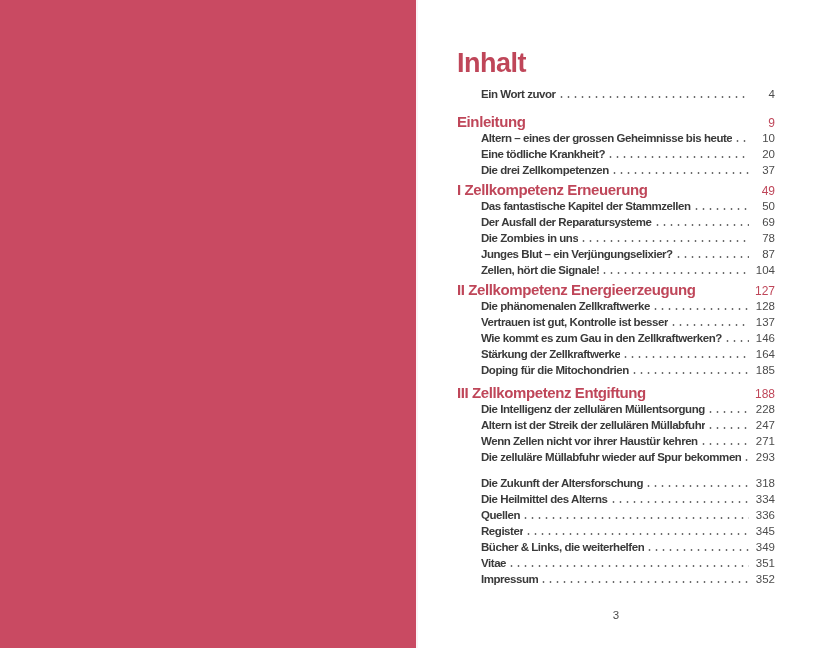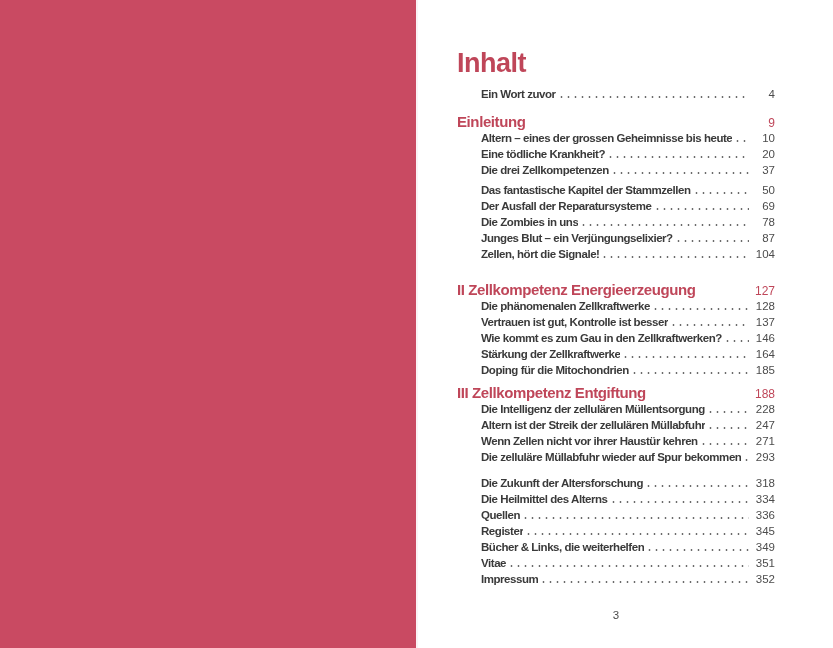--- a/index.html
+++ b/index.html
@@ -49,21 +49,21 @@
     letter-spacing: -0.5px;
     color: var(--accent);
   }
 
   .toc { margin-top: 8px; }
 
   .group { }
   .toc > .group:nth-child(1) { margin-top: 0; }
   .toc > .group:nth-child(2) { margin-top: 12px; }
   .toc > .group:nth-child(3) { margin-top: 4px; }
-  .toc > .group:nth-child(4) { margin-top: 20px; }
+  .toc > .group:nth-child(4) { margin-top: 4px; }
   .toc > .group:nth-child(5) { margin-top: 7px; }
   .toc > .group:nth-child(6) { margin-top: 10px; }
 
   .row {
     display: flex;
     align-items: baseline;
     height: 16px;
     line-height: 16px;
     white-space: nowrap;
   }
@@ -151,20 +151,25 @@
               <div class="leader"></div>
               <span class="num">20</span>
             </div>
             <div class="row item">
               <span class="label">Die drei Zellkompetenzen</span>
               <div class="leader"></div>
               <span class="num">37</span>
             </div>
           </div>
           <div class="group">
+            <div class="row heading">
+              <span class="label">I Zellkompetenz Erneuerung</span>
+              <div class="spacer"></div>
+              <span class="num">49</span>
+            </div>
             <div class="row item">
               <span class="label">Das fantastische Kapitel der Stammzellen</span>
               <div class="leader"></div>
               <span class="num">50</span>
             </div>
             <div class="row item">
               <span class="label">Der Ausfall der Reparatursysteme</span>
               <div class="leader"></div>
               <span class="num">69</span>
             </div>

